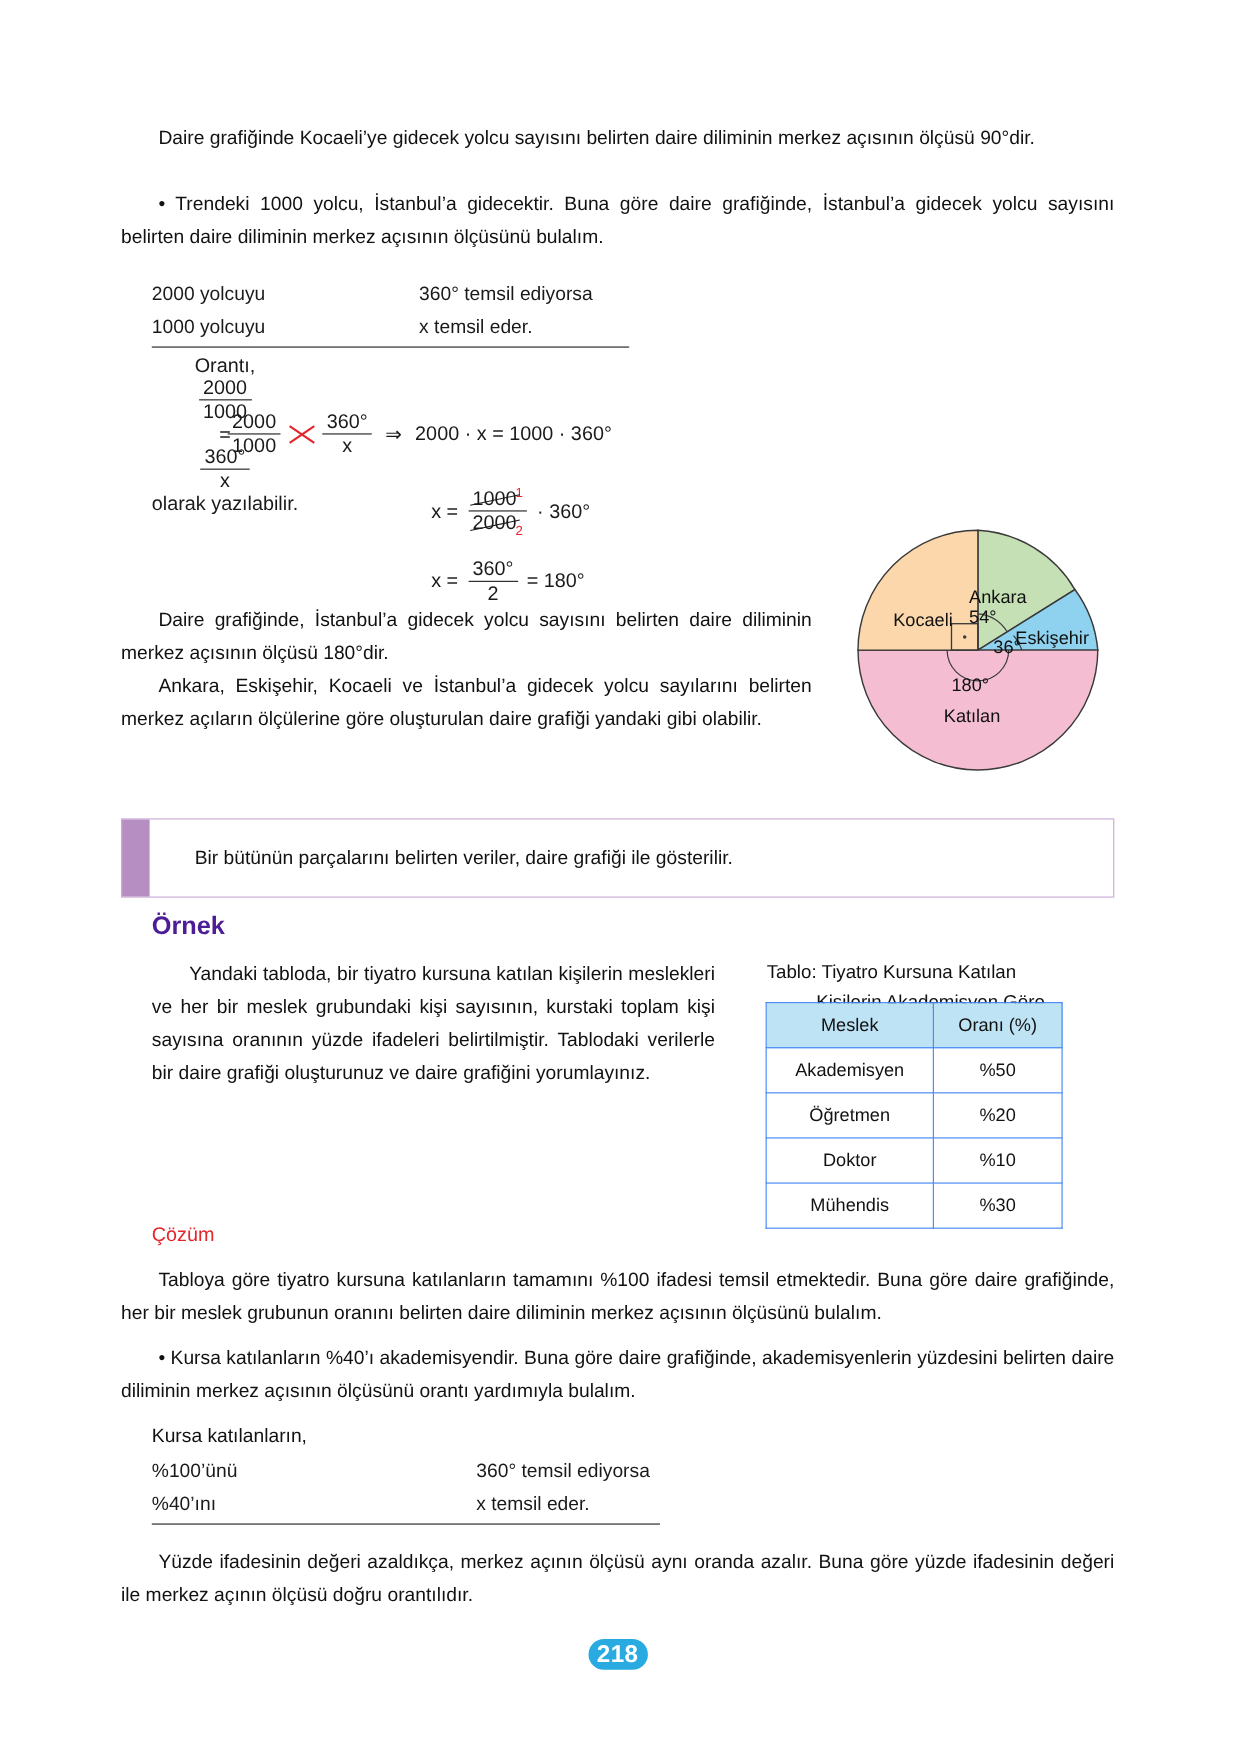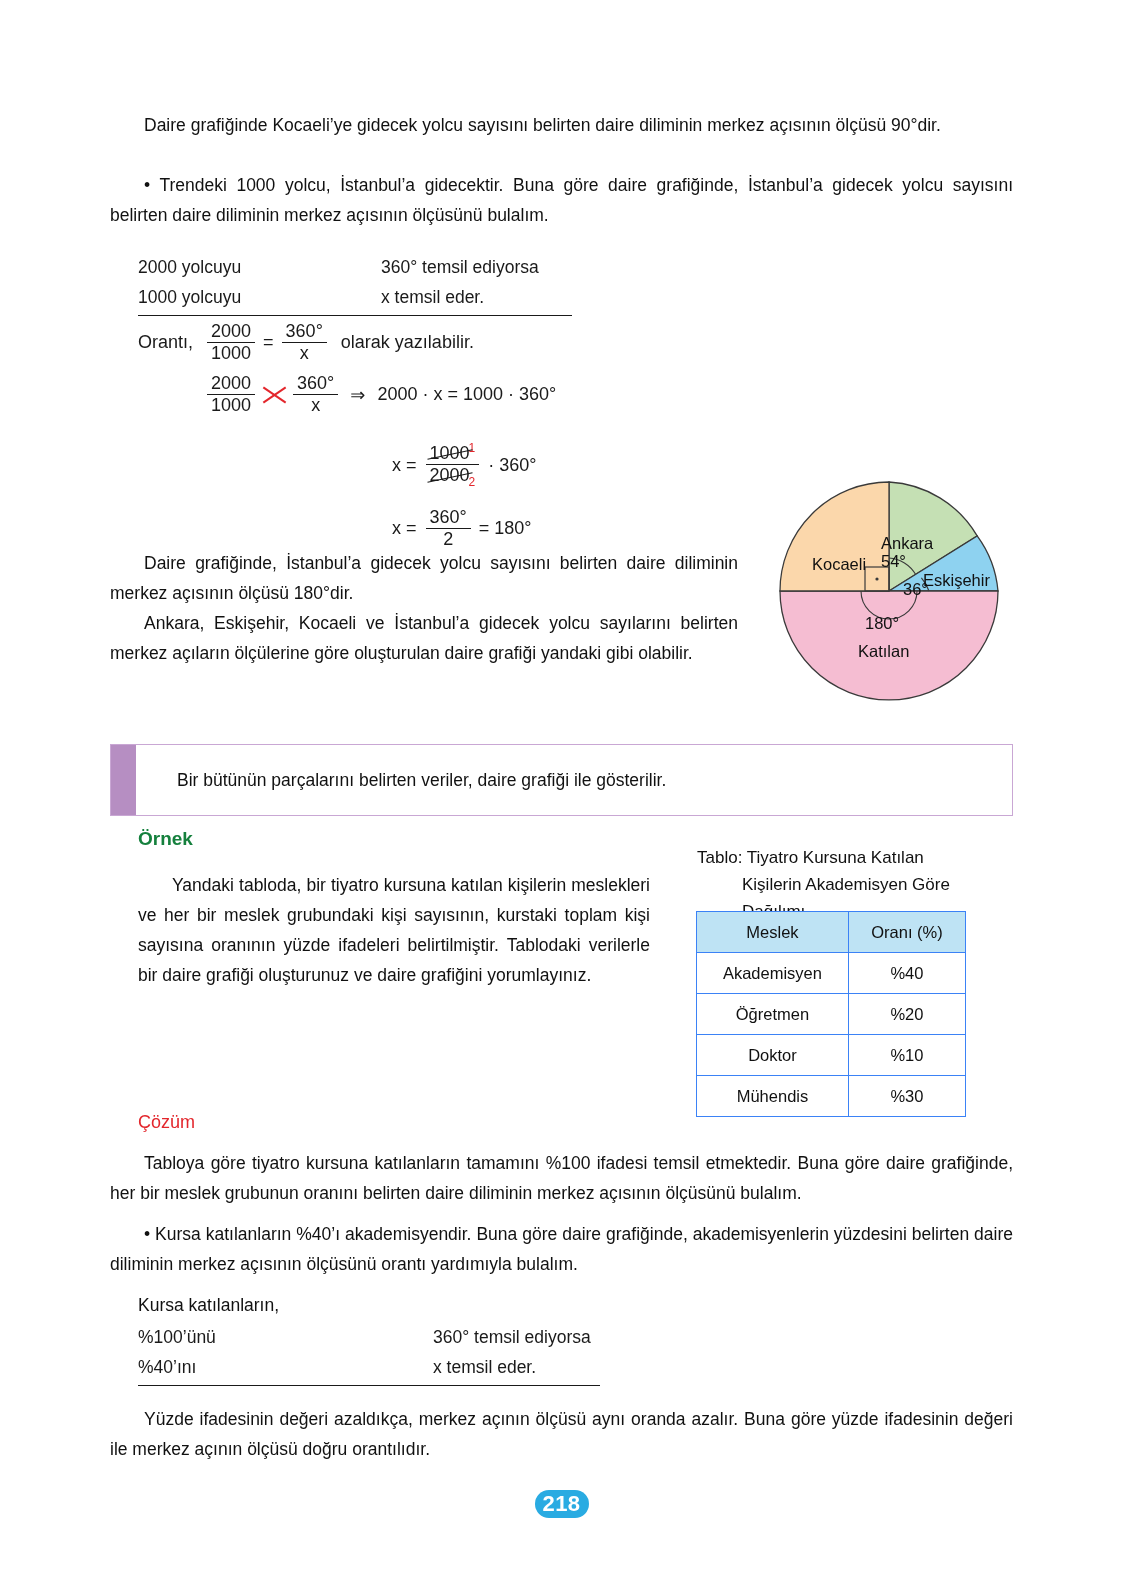--- a/index.html
+++ b/index.html
@@ -152,35 +152,35 @@
     left: 66px;
     top: 50%;
     transform: translateY(-50%);
     font-size: 17.5px;
     color: #111111;
   }
 
   
   .h-ornek {
     position: absolute;
-    font-size: 19px;
+    font-size: 23px;
     font-weight: bold;
-    color: #15803d;
+    color: #4c1d95;
   }
   .h-cozum {
     position: absolute;
     font-size: 18px;
     color: #e3262c;
   }
 
   
   .tbl-caption {
     position: absolute;
     left: 697px;
-    top: 844px;
+    top: 870px;
     width: 300px;
     font-size: 17px;
     line-height: 27px;
     color: #111111;
   }
   .tbl-caption .ln2, .tbl-caption .ln3 { padding-left: 45px; }
 
   table.data {
     position: absolute;
     left: 696px;
@@ -236,21 +236,21 @@
       <div class="prop-left">2000 yolcuyu</div>
       <div class="prop-right">360° temsil ediyorsa</div>
     </div>
     <div class="prop-row">
       <div class="prop-left">1000 yolcuyu</div>
       <div class="prop-right">x temsil eder.</div>
     </div>
     <div class="prop-rule"></div>
   </div>
 
-  <div class="mathline" style="left:138px; top:322px;">
+  <div class="mathline" style="left:138px; top:322px;flex-direction:column;">
     <span>Orantı,</span>
     <span style="display:inline-block;width:10px;"></span>
     <span class="frac">
       <span class="num">2000</span>
       <span class="den">1000</span>
     </span>
     <span style="margin:0 4px;">=</span>
     <span class="frac">
       <span class="num">360°</span>
       <span class="den">x</span>
@@ -353,21 +353,21 @@
   <table class="data">
     <thead>
       <tr>
         <th>Meslek</th>
         <th>Oranı (%)</th>
       </tr>
     </thead>
     <tbody>
       <tr>
         <td class="c1">Akademisyen</td>
-        <td class="c2">%40</td>
+        <td class="c2">%50</td>
       </tr>
       <tr>
         <td class="c1">Öğretmen</td>
         <td class="c2">%20</td>
       </tr>
       <tr>
         <td class="c1">Doktor</td>
         <td class="c2">%10</td>
       </tr>
       <tr>

